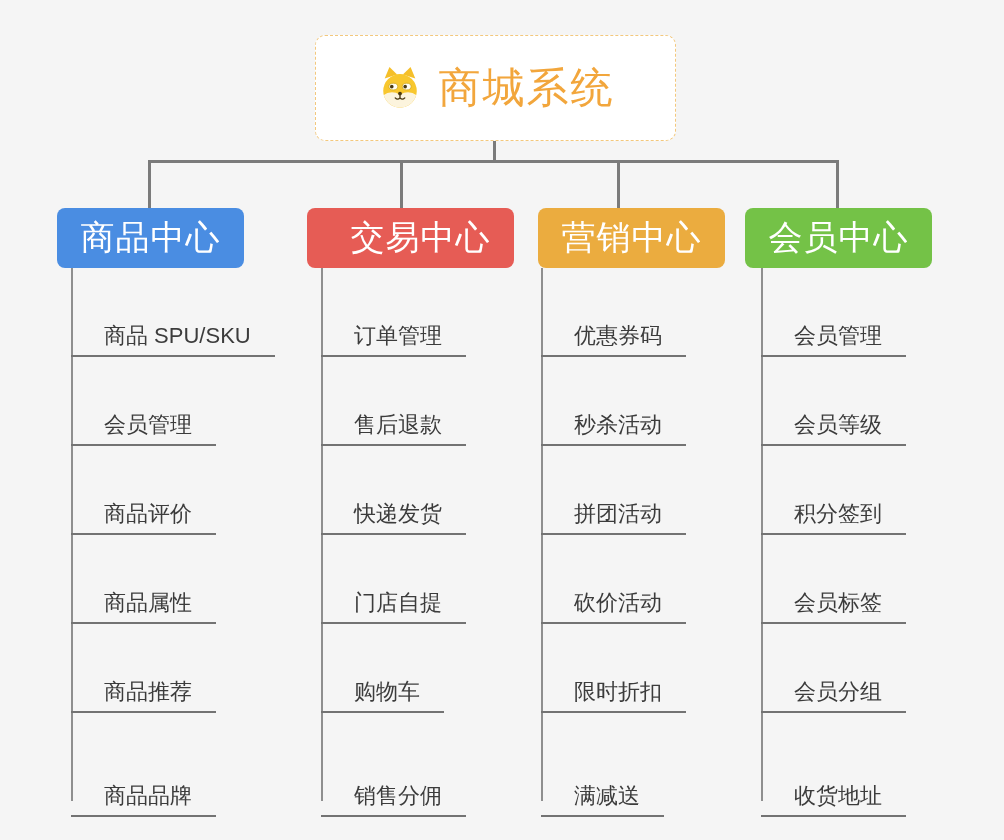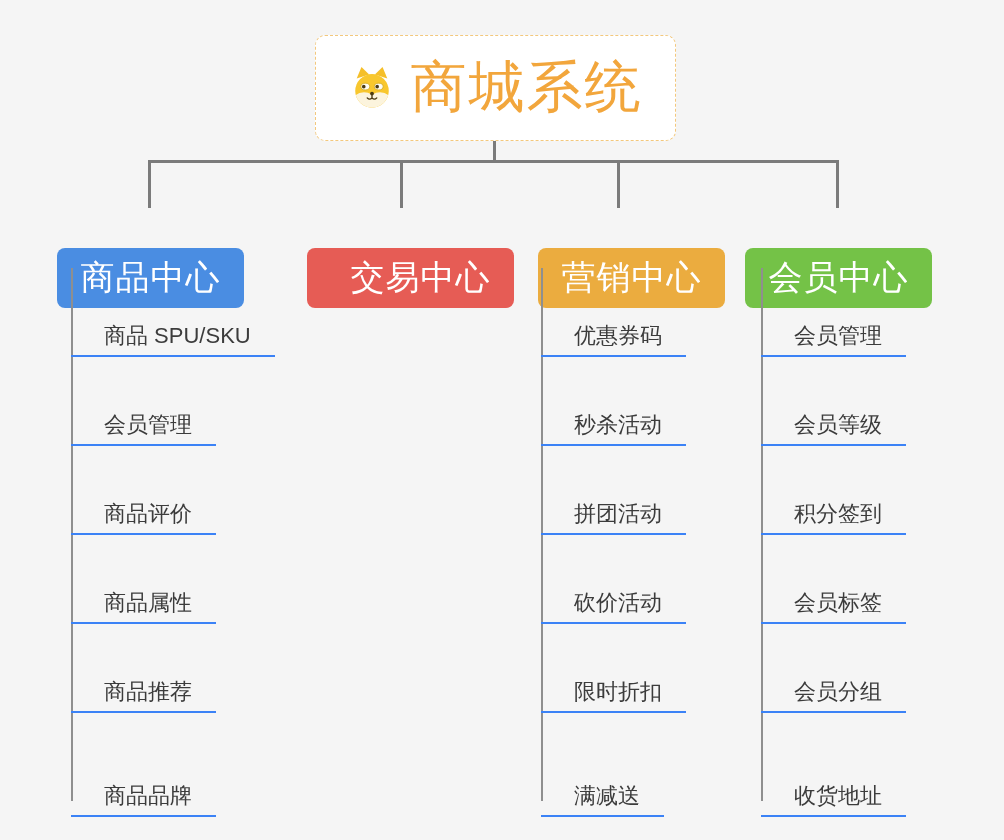--- a/index.html
+++ b/index.html
@@ -3,41 +3,41 @@
 <meta charset="utf-8">
 <style>
   html,body{margin:0;padding:0;}
   body{font-family:"Liberation Sans","DejaVu Sans",sans-serif;}
   .canvas{position:relative;width:1004px;height:840px;overflow:hidden;}
 
   
   .root{position:absolute;left:315px;top:35px;width:361px;height:106px;
         background:#ffffff;border:1px dashed #f3c87d;border-radius:10px;
         display:flex;align-items:center;justify-content:center;box-sizing:border-box;}
-  .root-title{font-size:56px;letter-spacing:2px;margin-left:16px;white-space:nowrap;}
+  .root-title{font-size:42px;letter-spacing:2px;margin-left:16px;white-space:nowrap;}
 
   
   .hline,.vline{position:absolute;}
   .stub {left:493px;top:141px;width:3px;height:21px;}
   .bus  {left:148px;top:160px;width:691px;height:3px;}
   .drop {top:160px;width:3px;height:48px;}
   .d1{left:148px;} .d2{left:400px;} .d3{left:617px;} .d4{left:836px;}
 
   
   .branch{position:absolute;top:208px;width:187px;height:60px;border-radius:8px;
           display:flex;align-items:center;justify-content:center;
-          font-size:34px;letter-spacing:1px;cursor:default;white-space:nowrap;margin-top:40px;}
+          font-size:34px;letter-spacing:1px;cursor:default;white-space:nowrap;}
   .b1{left:57px;} .b2{left:307px;padding-left:20px;} .b3{left:538px;} .b4{left:745px;}
 
   
   .col{position:absolute;top:268px;width:235px;height:535px;}
   .c1{left:71px;} .c2{left:321px;} .c3{left:541px;} .c4{left:761px;}
   .trunk{position:absolute;left:0;top:0;width:2px;height:533px;}
   .leaf{position:absolute;left:0;height:40px;box-sizing:border-box;
-        border-bottom:2px solid #3b82f6;display:flex;align-items:flex-end;
+        border-bottom:2px solid #737373;display:flex;align-items:flex-end;
         padding:0 24px 4px 33px;font-size:22px;white-space:nowrap;cursor:default;}
   .r1{top:49px;} .r2{top:138px;} .r3{top:227px;} .r4{top:316px;} .r5{top:405px;} .r6{top:509px;}
 </style>
 </head>
 <body>
 
 <div class="canvas" style="background-color: rgb(245, 245, 245); color: rgb(60, 60, 60);">
 
   <div class="root" style="border-color: rgb(243, 200, 125);">
     <span style="display:flex;">
@@ -99,20 +99,41 @@
         <span>商品属性</span>
       </div>
     <div class="leaf r5">
         <span>商品推荐</span>
       </div>
     <div class="leaf r6">
         <span>商品品牌</span>
       </div>
   </div>
 
+  <div class="col c2">
+    <div class="trunk" style="background-color: rgb(143, 143, 143);"></div>
+    <div class="leaf r1">
+        <span>订单管理</span>
+      </div>
+    <div class="leaf r2">
+        <span>售后退款</span>
+      </div>
+    <div class="leaf r3">
+        <span>快递发货</span>
+      </div>
+    <div class="leaf r4">
+        <span>门店自提</span>
+      </div>
+    <div class="leaf r5">
+        <span>购物车</span>
+      </div>
+    <div class="leaf r6">
+        <span>销售分佣</span>
+      </div>
+  </div>
 
   <div class="col c3">
     <div class="trunk" style="background-color: rgb(143, 143, 143);"></div>
     <div class="leaf r1">
         <span>优惠券码</span>
       </div>
     <div class="leaf r2">
         <span>秒杀活动</span>
       </div>
     <div class="leaf r3">

